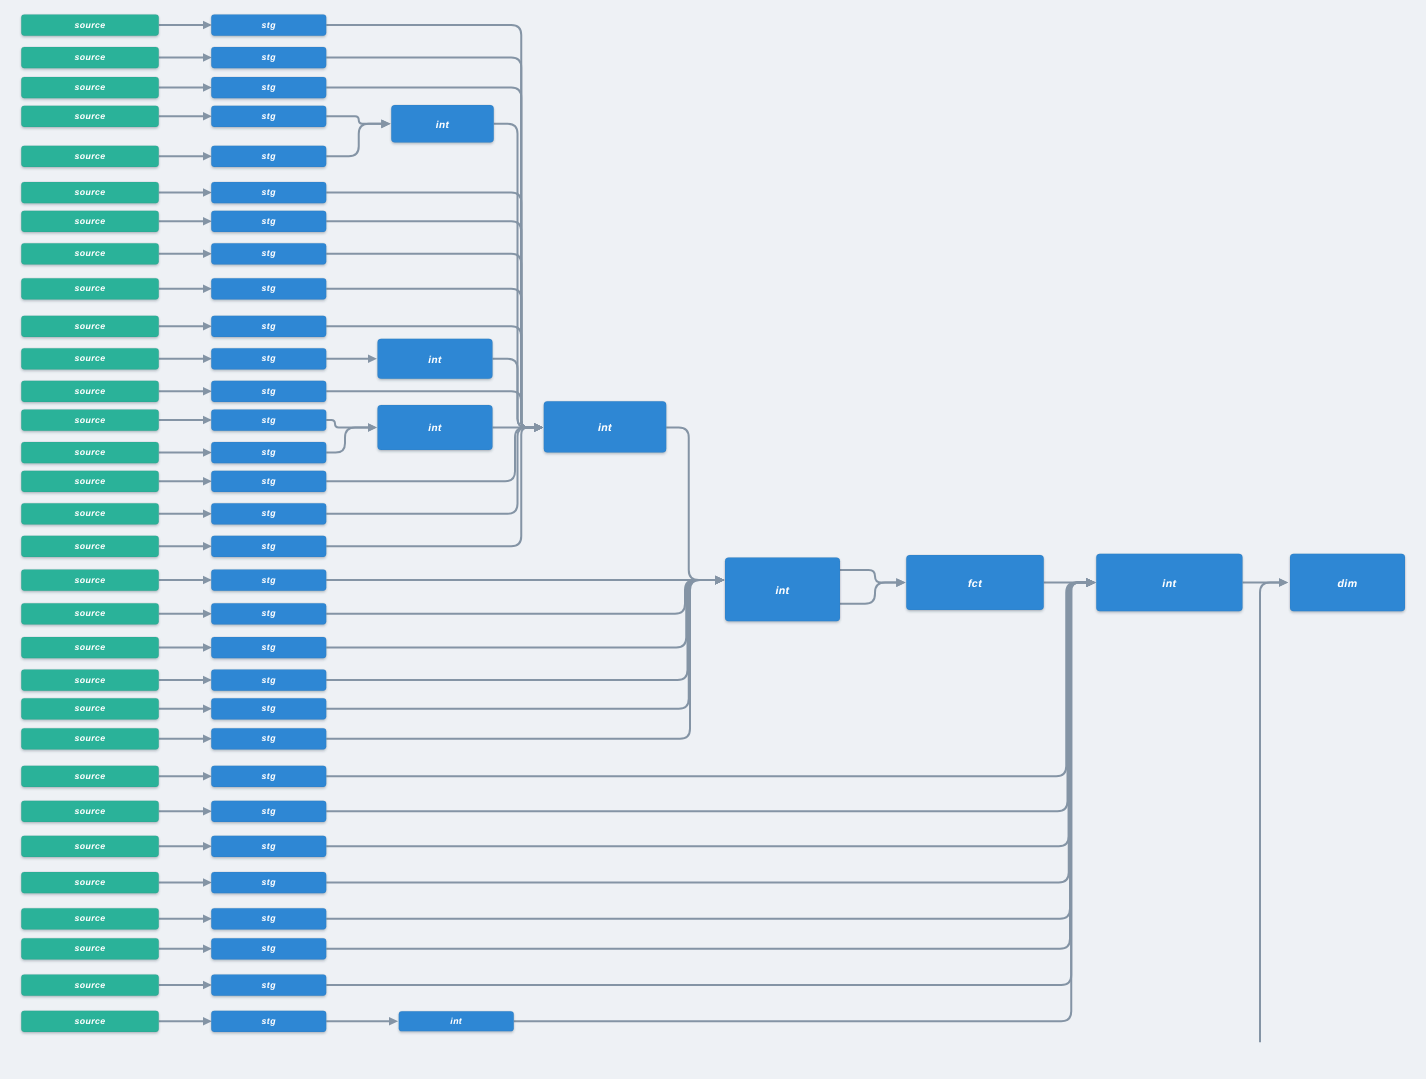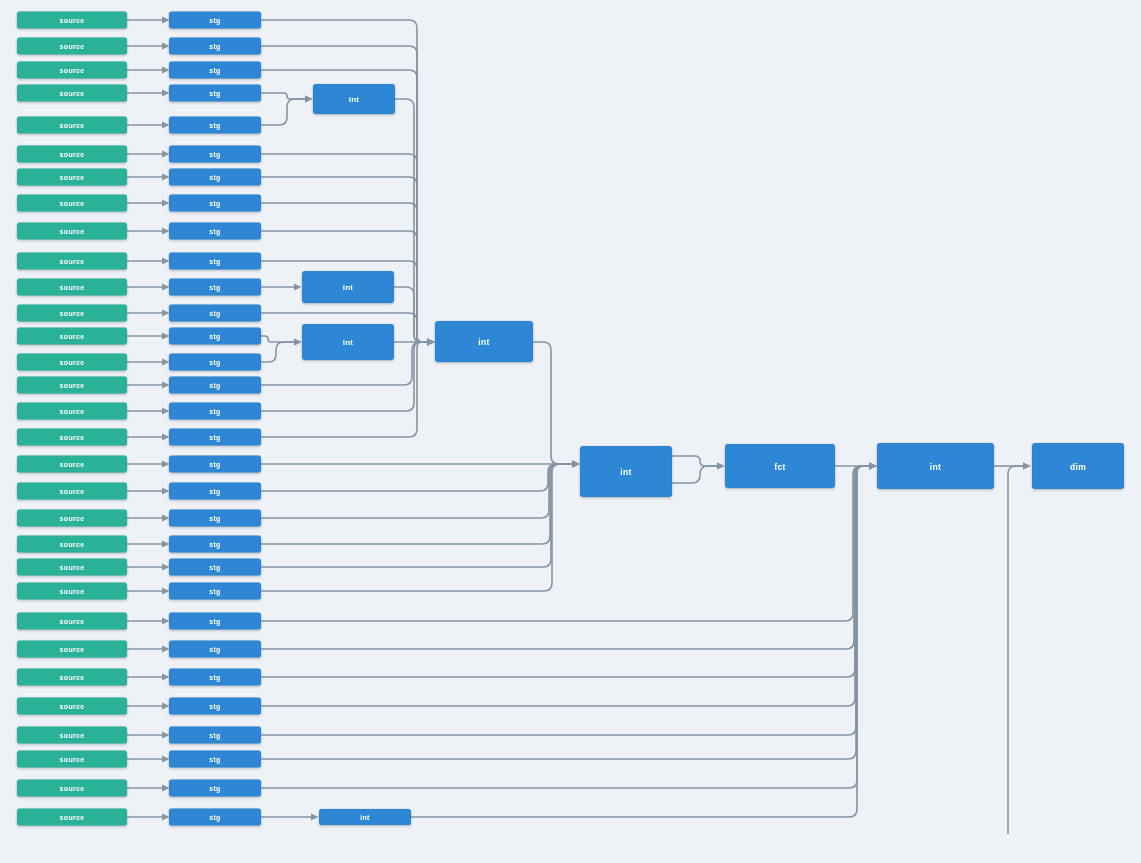--- a/index.html
+++ b/index.html
@@ -6,20 +6,21 @@
   body{
     background:#eef1f5;
     font-family:"Liberation Sans", sans-serif;
   }
   #canvas{
     position:relative;
     width:1141px;
     height:834px;
     background:#eef1f5;
     overflow:hidden;
+    font-style:italic;
   }
   #dag{position:absolute;left:0;top:0;}
   .edge{
     fill:none;
     stroke-linecap:butt;
     stroke-linejoin:round;
   }
   .node rect{
     stroke:rgba(30,50,70,0.10);
     stroke-width:0.6;

